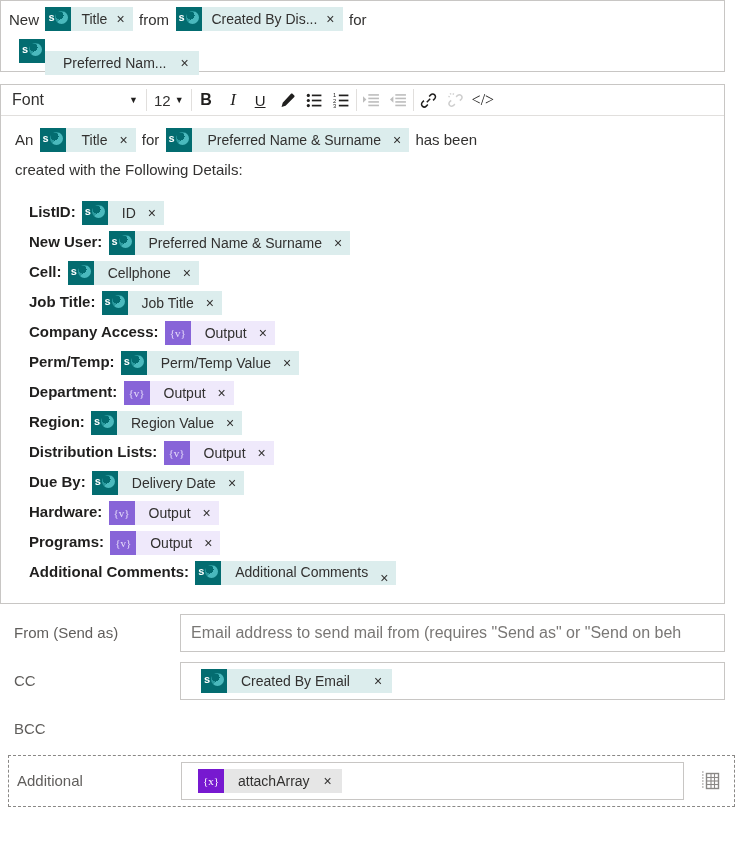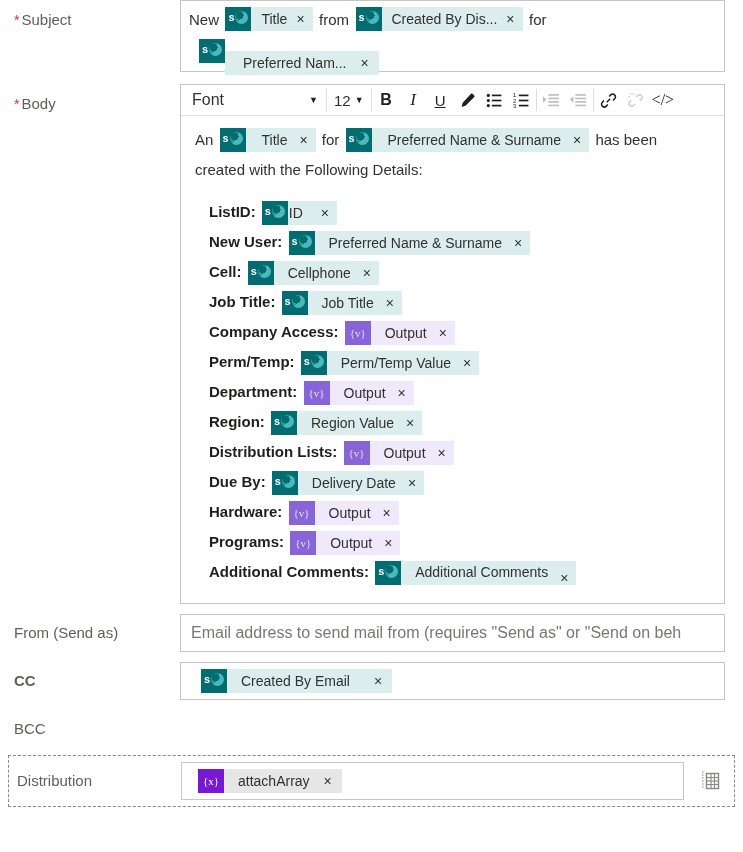--- a/index.html
+++ b/index.html
@@ -172,23 +172,20 @@
 
   .spacer-8 { height: 8px; }
   .spacer-10 { height: 10px; }
 </style>
 </head>
 <body>
 
 <div class="page">
 
   <div class="field-row" style="height:76px;">
-    <div class="field-label">
-      <span class="req-star">*</span><span>Subject</span>
-    </div>
     <div class="field-control" style="padding-right:18px;">
       <div class="box" id="subject-box">
         <span class="inline-text">New</span>
 
         <span class="token sp">
           <span class="token-icon">
             <span class="sp-mark">
                 <span class="s">s</span>
                 <span class="swirl"></span>
               </span>
@@ -230,23 +227,20 @@
             <span class="token-x">×</span>
           </span>
         </span>
       </div>
     </div>
   </div>
 
   <div class="spacer-8"></div>
 
   <div class="field-row">
-    <div class="field-label">
-      <span class="req-star">*</span><span>Body</span>
-    </div>
     <div class="field-control" style="padding-right:18px;">
       <div class="box" id="body-box">
 
         <div class="toolbar">
           <div class="font-select">
             <span>Font</span>
             <span class="caret">▼</span>
           </div>
           <div class="tb-sep"></div>
           <div class="size-select">
@@ -374,21 +368,21 @@
           <div style="height:14px;"></div>
 
           <div id="detail-lines">
               <div class="b-line indent"><span class="b-label">ListID:</span> <span class="token sp">
                   <span class="token-icon">
                     <span class="sp-mark">
                       <span class="s">s</span>
                       <span class="swirl"></span>
                     </span>
                   </span>
-                  <span class="token-body" style="padding: 0px 8px 0px 1px; gap: 18px;">
+                  <span class="token-body" style="padding: 0px 8px 0px 14px; gap: 12px;">
                     <span>ID</span>
                     <span class="token-x">×</span>
                   </span>
                 </span></div>
               <div class="b-line indent"><span class="b-label">New User:</span> <span class="token sp">
                   <span class="token-icon">
                     <span class="sp-mark">
                       <span class="s">s</span>
                       <span class="swirl"></span>
                     </span>
@@ -530,21 +524,21 @@
     <div class="field-control" style="padding-right:18px;">
       <div class="text-input">
         <span>Email address to send mail from (requires "Send as" or "Send on beh</span>
       </div>
     </div>
   </div>
 
   <div class="spacer-10"></div>
 
   <div class="field-row">
-    <div class="field-label" style="padding-top:9px;font-weight:bold;">
+    <div class="field-label" style="padding-top:9px;">
       <span>CC</span>
     </div>
     <div class="field-control" style="padding-right:18px;">
       <div class="token-input">
         <span class="token sp" style="margin-left:12px;">
           <span class="token-icon">
             <span class="sp-mark">
                 <span class="s">s</span>
                 <span class="swirl"></span>
               </span>
@@ -563,21 +557,21 @@
   <div class="field-row">
     <div class="field-label" style="padding-top:9px;">
       <span>BCC</span>
     </div>
   </div>
 
   <div class="spacer-8"></div>
 
   <div id="attachments-section">
     <div class="field-label">
-      <span>Distribution</span>
+      <span>Additional</span>
     </div>
     <div class="attach-control">
       <div class="attach-box">
         <span class="token expr" style="margin-left:8px;">
           <span class="token-icon">
             <span class="glyph">{x}</span>
           </span>
           <span class="token-body" style="padding:0 10px 0 14px;gap:14px;">
             <span>attachArray</span>
             <span class="token-x">×</span>

